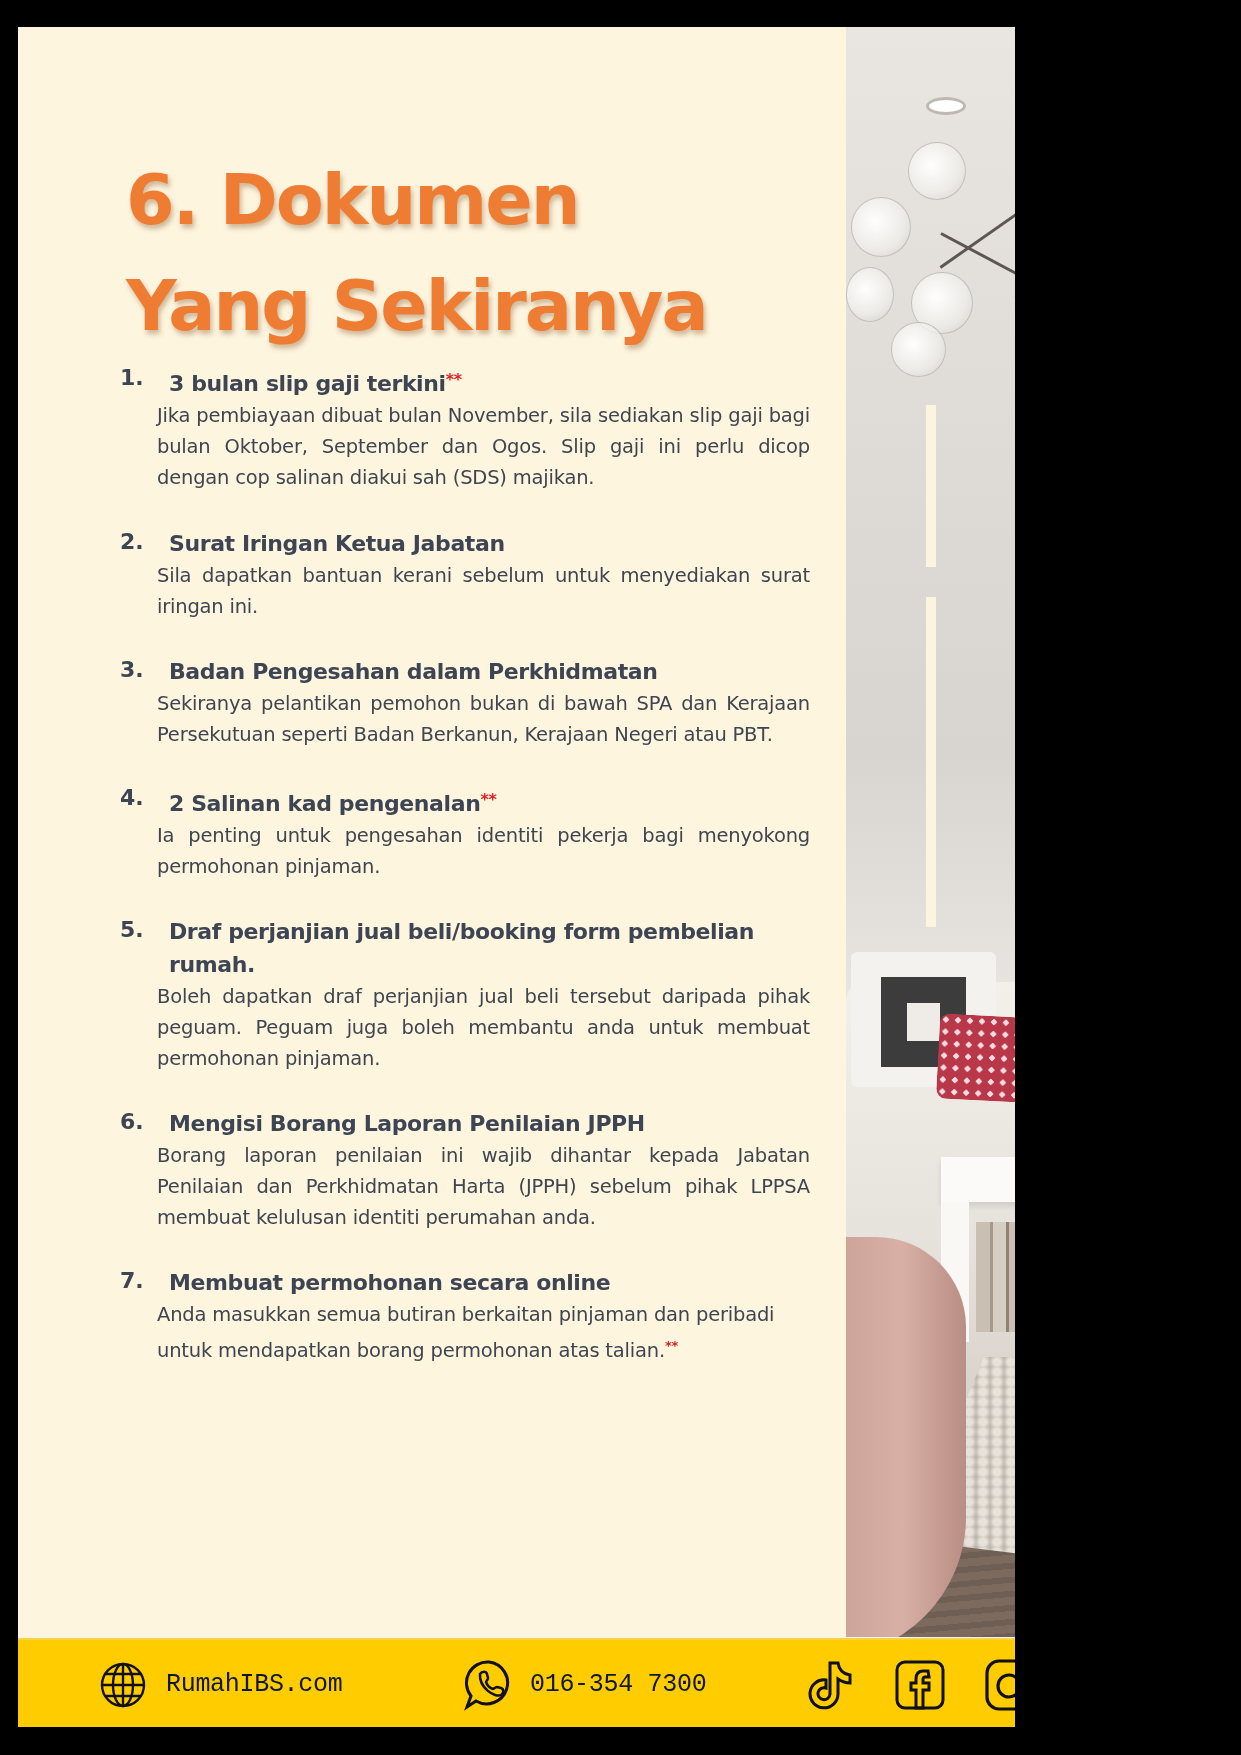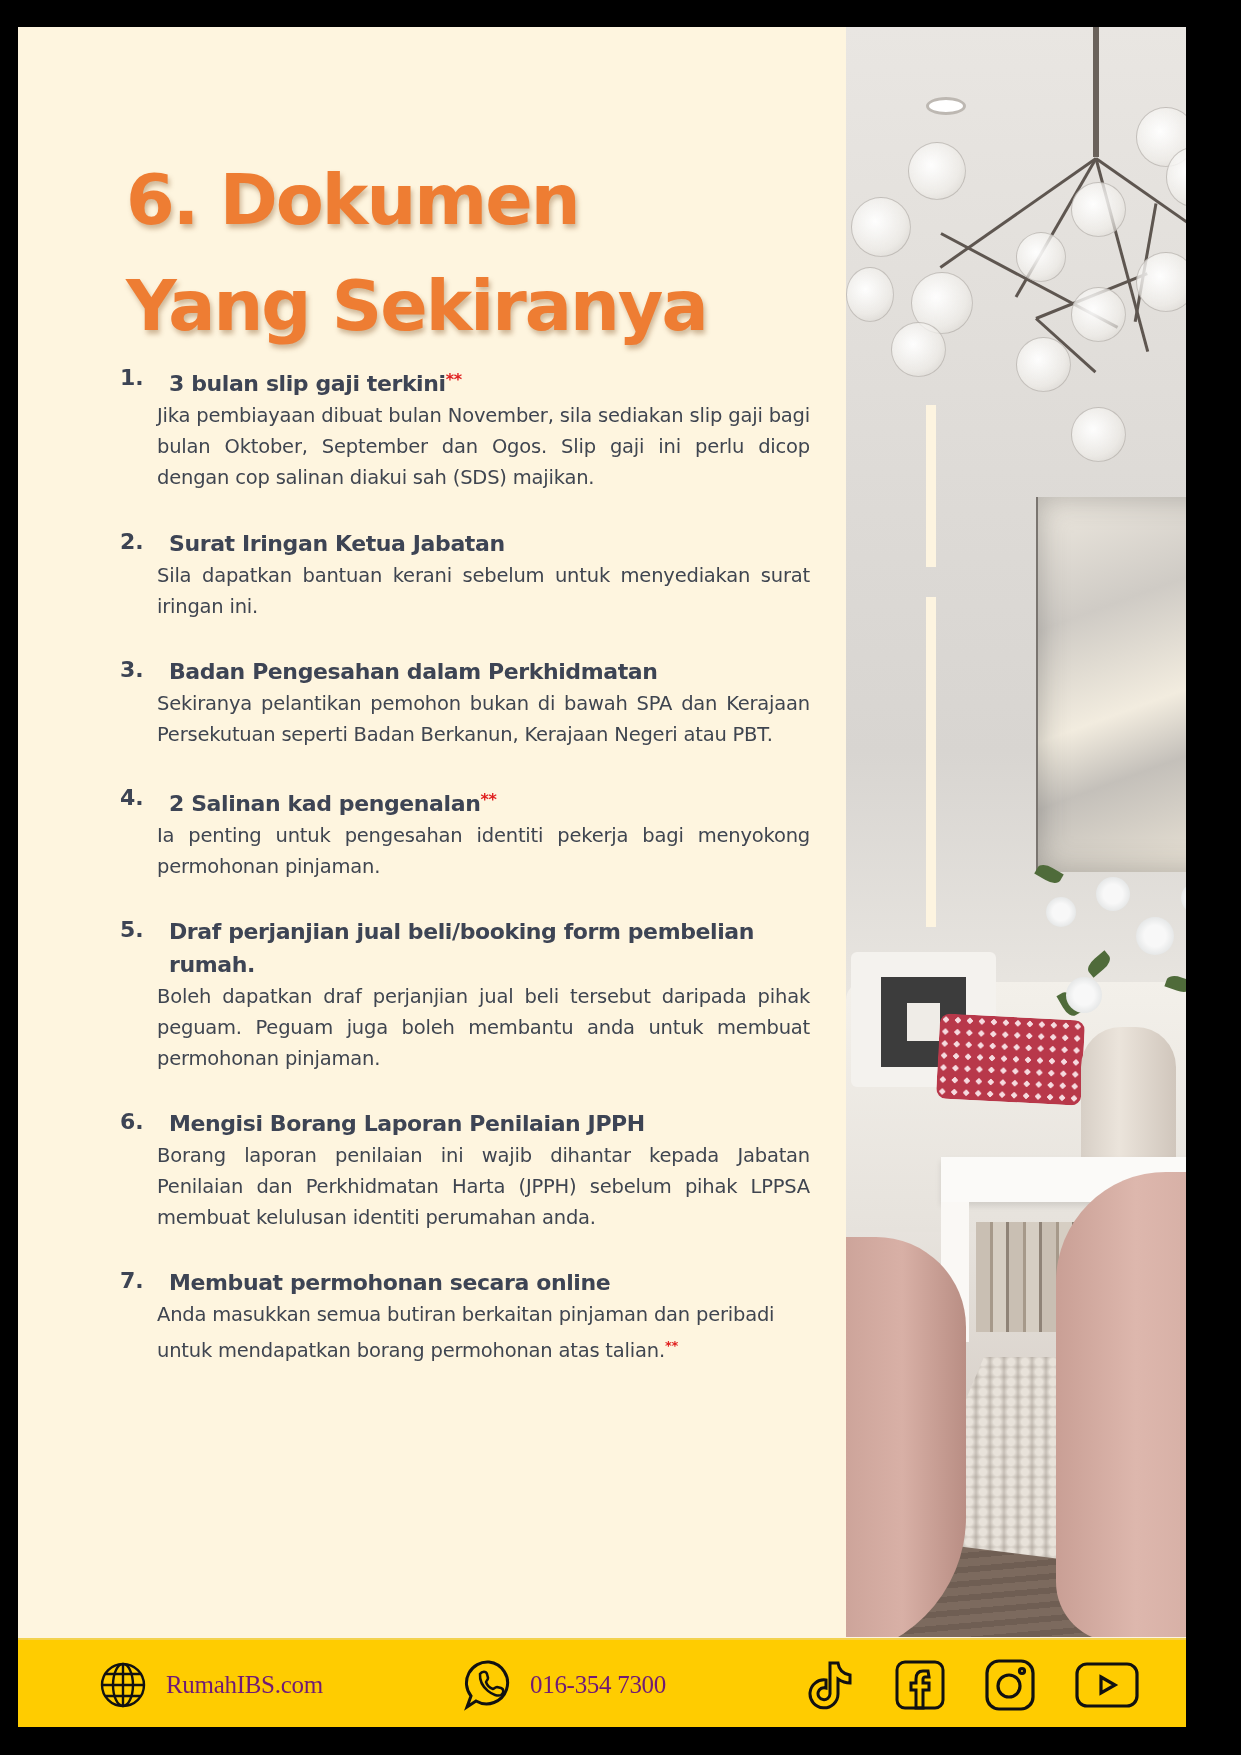--- a/index.html
+++ b/index.html
@@ -1,20 +1,20 @@
 <!DOCTYPE html>
 <html><head>
 <meta charset="utf-8">
 <style>
   * { margin: 0; padding: 0; box-sizing: border-box; }
   html, body { width: 1241px; height: 1755px; background: #000; overflow: hidden; }
   body { position: relative; font-family: "Liberation Sans", sans-serif; }
 
   .page {
-    position: absolute; left: 18px; top: 27px; width: 1168px; height: 1700px;
+    position: absolute; left: 18px; top: 27px; width: 997px; height: 1700px;
     background: #FEF5DF; overflow: hidden;
   }
 
   
   .title {
     position: absolute; left: 108px; top: 120px;
     font-family: "DejaVu Sans", sans-serif; font-weight: 900;
     color: #EE7D33; font-size: 70px; line-height: 106px; letter-spacing: -2px;
     text-shadow: 2px 4px 5px rgba(120, 70, 20, 0.35);
   }
@@ -78,21 +78,21 @@
   .photo .floor { position: absolute; left: 0; top: 1500px; width: 375px; height: 110px; background: repeating-linear-gradient(175deg, #7C6A5E 0 8px, #6F5E53 8px 14px); }
   .photo .chair-left { position: absolute; left: -40px; top: 1210px; width: 160px; height: 420px; background: linear-gradient(90deg, #C59C92, #D8B0A6 60%, #B98E84); border-radius: 0 90px 140px 0; }
   .photo .chair-right { position: absolute; left: 210px; top: 1145px; width: 200px; height: 470px; background: linear-gradient(90deg, #C99F95, #DDB7AD 40%, #CFA79D); border-radius: 110px 0 0 60px; }
 
   
   .footer {
     position: absolute; left: 0; top: 1611px; width: 1203px; height: 89px;
     background: #FFCC00; border-top: 2px solid #F3D24F;
   }
   .footer-item { position: absolute; top: 0; height: 89px; display: flex; align-items: center; }
-  .footer-text { font-family: Liberation Serif, serif; font-size: 25px; color: #701a75; letter-spacing: -0.3px; }
+  .footer-text { font-family: Liberation Mono, monospace; font-size: 25px; color: #0f172a; letter-spacing: -0.3px; }
   .footer svg { display: block; }
 </style>
 </head>
 <body>
 
 <div class="page">
 
   <div class="title">
     <div>6. Dokumen</div>
     <div>Yang Sekiranya</div>

